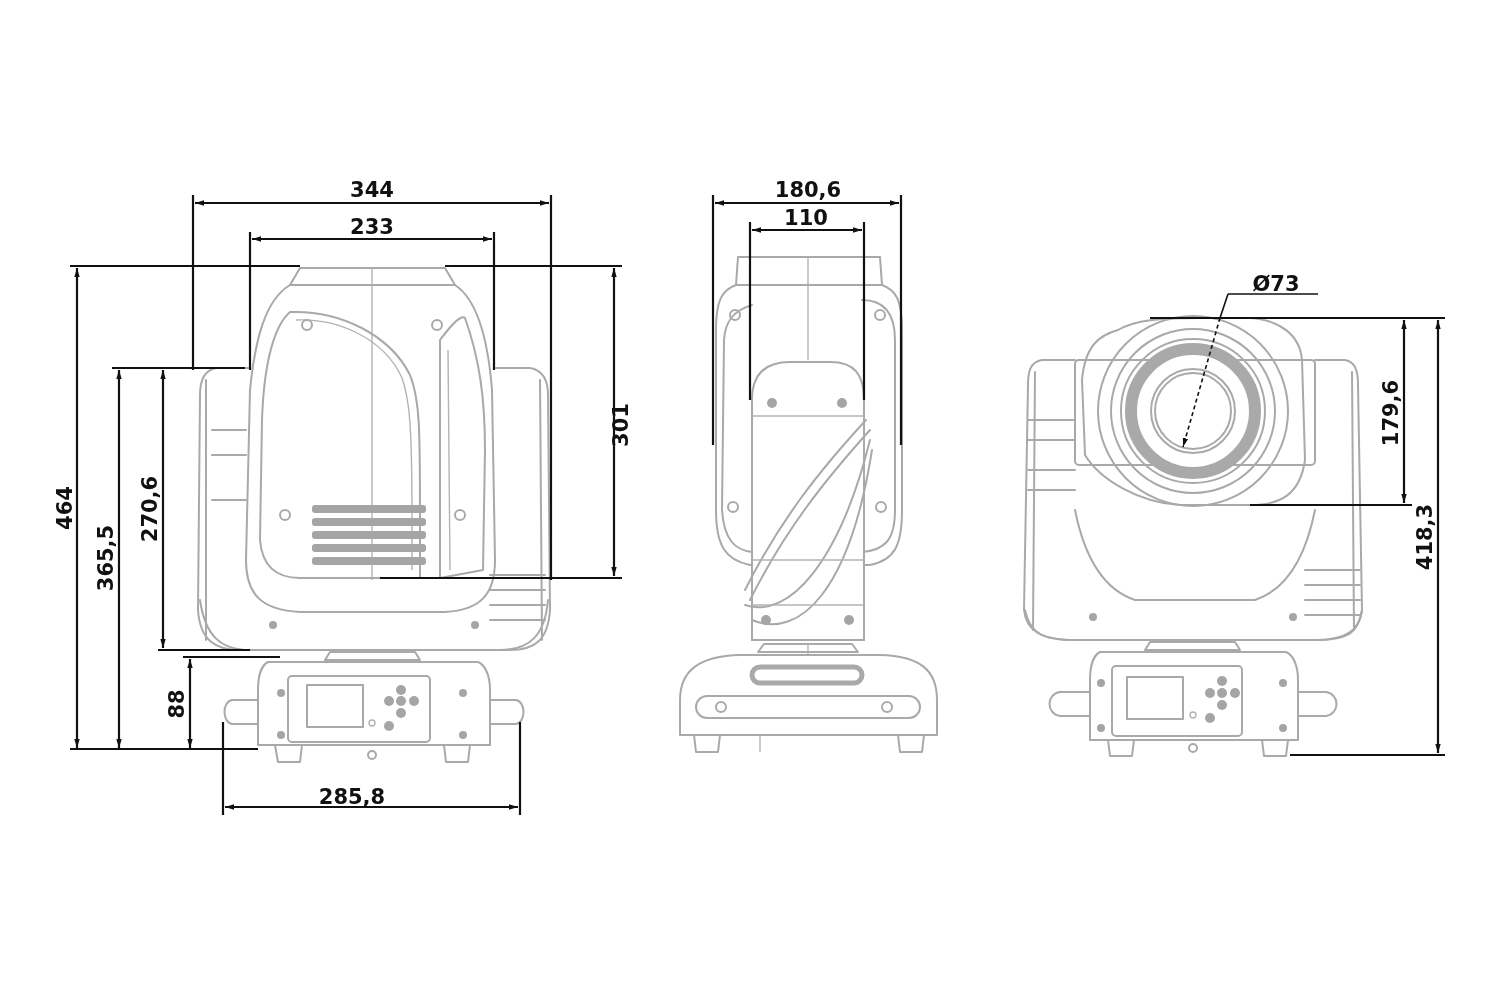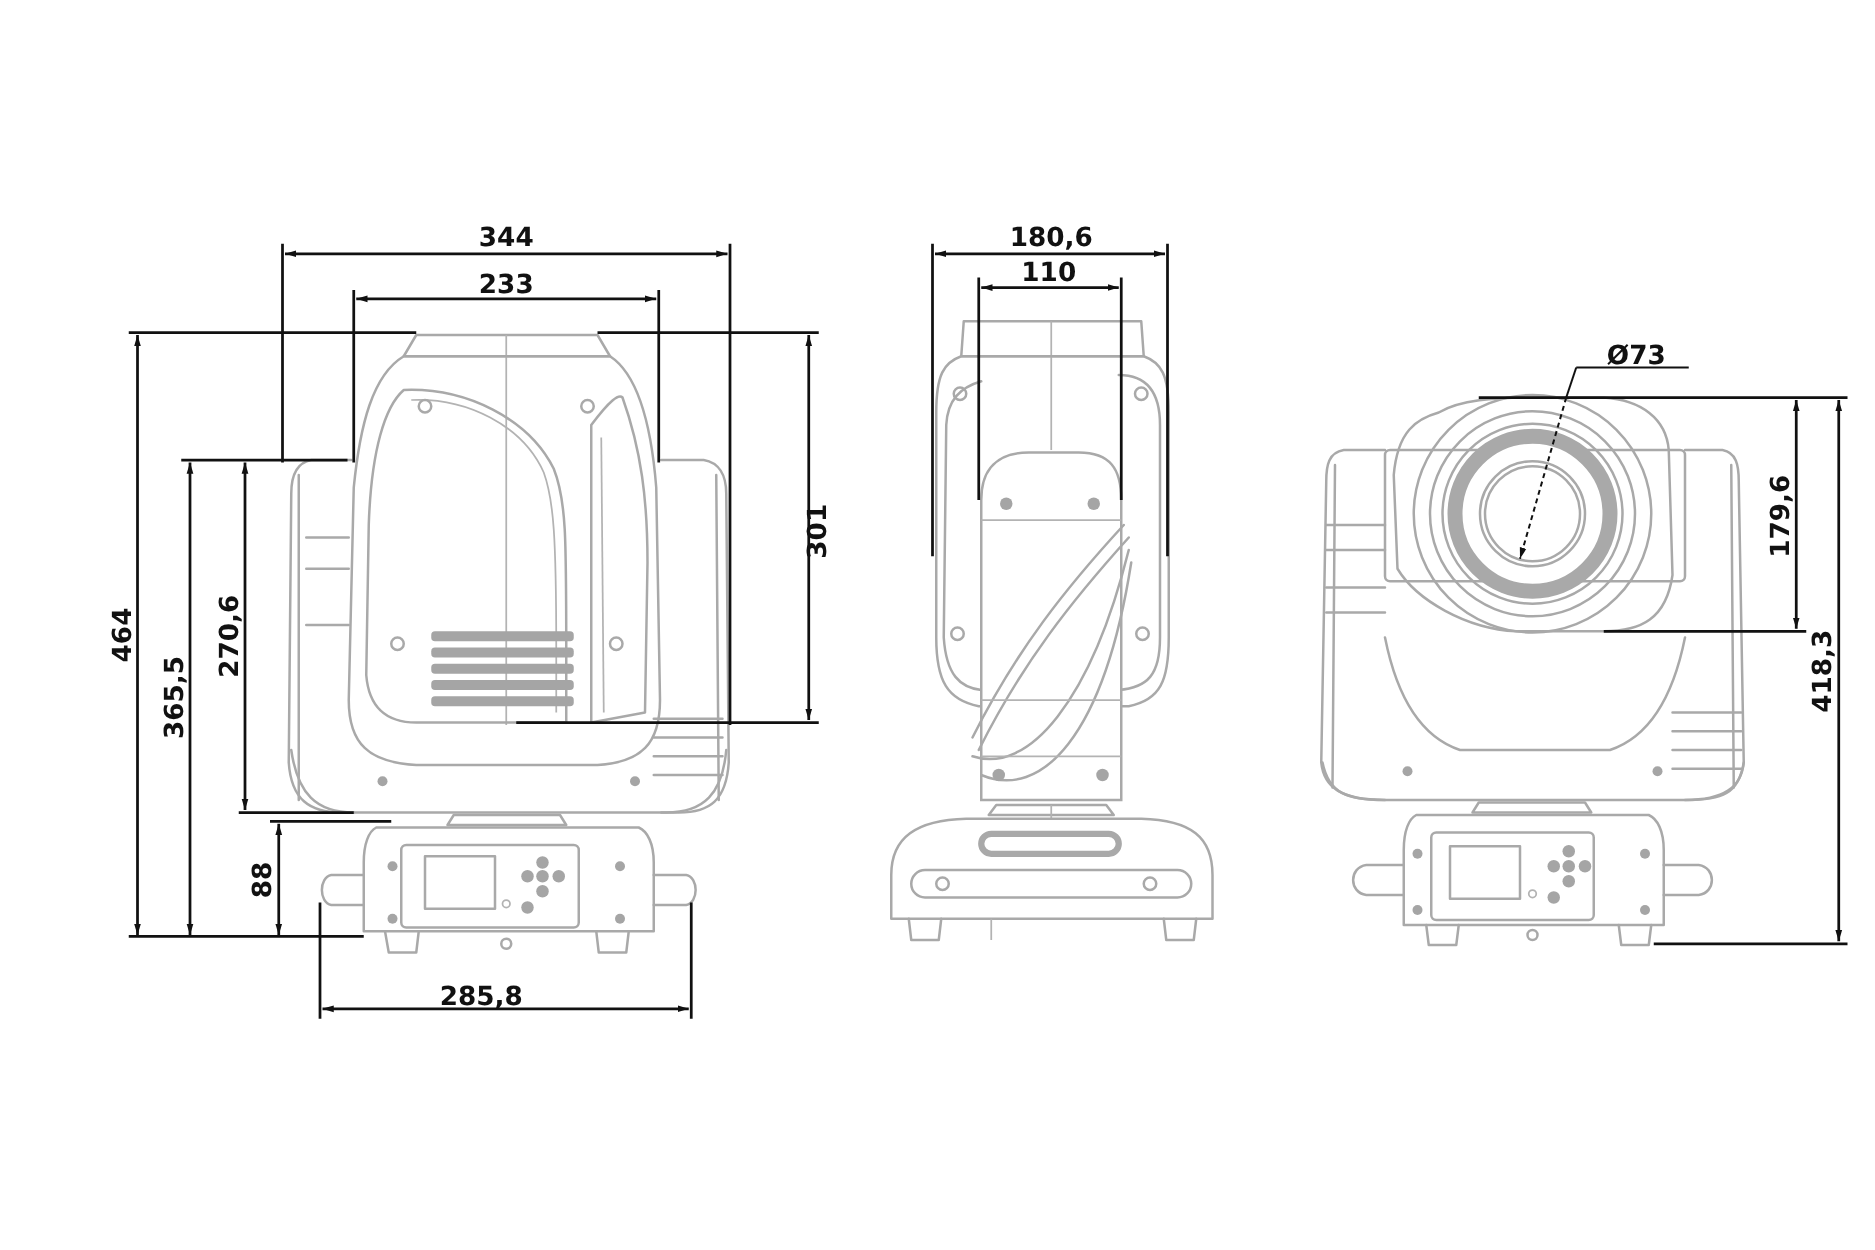--- a/index.html
+++ b/index.html
@@ -1,17 +1,17 @@
 <!DOCTYPE html>
 <html><head>
 <meta charset="utf-8">
 <style>
   html, body { margin: 0; padding: 0; background: #ffffff; }
   body { width: 1500px; height: 1000px; overflow: hidden; font-family: "Liberation Sans", sans-serif; }
-  #canvas { position: absolute; left: 0; top: 0; width: 1260px; height: 1000px; padding-left: 33px; }
+  #canvas { position: absolute; left: 0; top: 0; width: 1260px; height: 1000px; }
   svg text { font-family: "DejaVu Sans", sans-serif; font-weight: bold; fill: #111; }
   .g { fill: none; stroke: #a9a9a9; stroke-width: 2; stroke-linejoin: round; stroke-linecap: round; }
   .g1 { fill: none; stroke: #b3b3b3; stroke-width: 1.4; }
   .gf { fill: #a5a5a5; stroke: none; }
   .gw { fill: #ffffff; stroke: #a9a9a9; stroke-width: 2; }
   .d { fill: none; stroke: #111; stroke-width: 2.2; }
   .dt { fill: none; stroke: #111; stroke-width: 1.6; }
   .lbl { font-size: 21px; }
 </style>
 </head>

